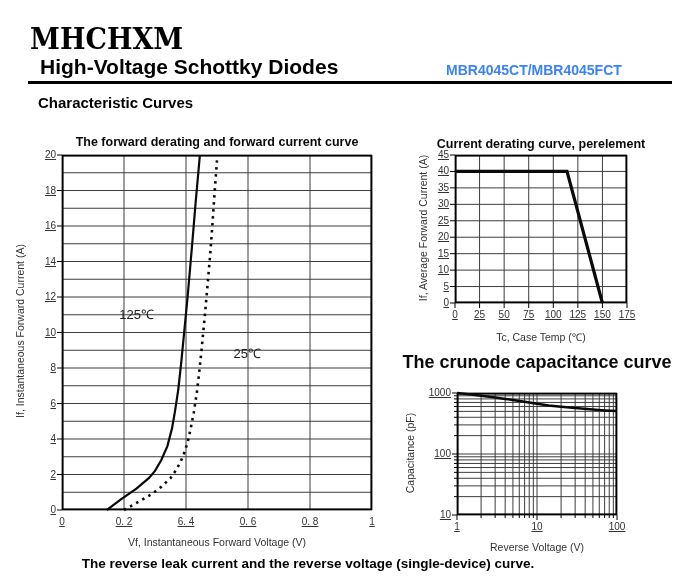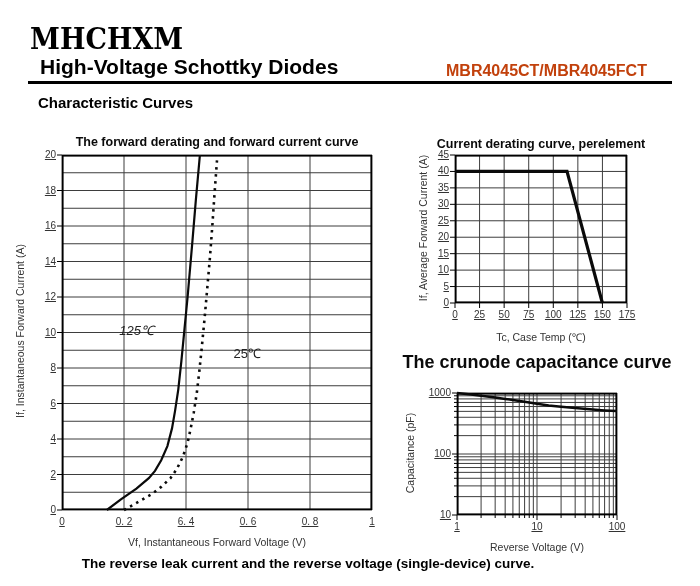--- a/index.html
+++ b/index.html
@@ -3,21 +3,21 @@
 <meta charset="utf-8">
 <style>
   *{margin:0;padding:0;box-sizing:border-box;}
   html,body{background:#ffffff;}
   body{width:700px;height:586px;position:relative;overflow:hidden;
        font-family:"Liberation Sans",sans-serif;color:#111;}
   .logo{position:absolute;left:30px;top:22px;font-family:"DejaVu Serif",serif;
         font-weight:bold;font-size:27px;letter-spacing:0px;color:#000;
         transform:scaleY(1.08);transform-origin:left top;}
   .doc-title{position:absolute;left:40px;top:55px;font-size:21px;font-weight:bold;color:#000;}
-  .part-number{position:absolute;left:446px;top:62px;font-size:16px;font-weight:bold;color:#c2410c;}
+  .part-number{position:absolute;left:446px;top:62px;font-size:14px;font-weight:bold;color:#3b82f6;}
   .header-rule{position:absolute;left:28px;top:81px;width:644px;height:3px;background:#000;}
   .section-heading{position:absolute;left:38px;top:94px;font-size:15px;font-weight:bold;color:#000;}
   .chart-title{position:absolute;font-weight:bold;font-size:12.5px;color:#0a0a0a;text-align:center;white-space:nowrap;}
   .axis-title{position:absolute;font-size:10.5px;color:#333;text-align:center;white-space:nowrap;}
   .axis-title.vert{transform:rotate(-90deg);}
   .plot{position:absolute;}
   .plot svg{overflow:visible;display:block;}
   .tick{position:absolute;font-size:10px;color:#333;line-height:12px;white-space:nowrap;text-decoration:underline;}
   .xtick{width:44px;text-align:center;}
   .ytick{width:40px;text-align:right;}
@@ -89,21 +89,21 @@
     <div class="tick ytick" style="left: -46px; top: 313.5px;">2</div>
     <div class="tick ytick" style="left: -46px; top: 278px;">4</div>
     <div class="tick ytick" style="left: -46px; top: 242.5px;">6</div>
     <div class="tick ytick" style="left: -46px; top: 207px;">8</div>
     <div class="tick ytick" style="left: -46px; top: 171.5px;">10</div>
     <div class="tick ytick" style="left: -46px; top: 136px;">12</div>
     <div class="tick ytick" style="left: -46px; top: 100.5px;">14</div>
     <div class="tick ytick" style="left: -46px; top: 65px;">16</div>
     <div class="tick ytick" style="left: -46px; top: 29.5px;">18</div>
     <div class="tick ytick" style="left: -46px; top: -6px;">20</div>
-    <div class="curve-label" style="left: 57.35px; top: 166px; font-style: italic;">125℃</div>
+    <div class="curve-label" style="left: 57.35px; top: 150px;">125℃</div>
     <div class="curve-label" style="left: 171.43px; top: 188.912px;">25℃</div>
   </div>
 <div class="axis-title" style="left:62px;top:536px;width:310px;">Vf, Instantaneous Forward Voltage (V)</div>
 <div class="axis-title vert" style="left:-130px;top:325px;width:300px;">If, Instantaneous Forward Current (A)</div>
 
 <div class="chart-title" style="left:401px;top:137px;width:280px;">Current derating curve, perelement</div>
 <div class="plot" style="left:455px;top:155px;width:172px;height:148px;">
     <svg width="172" height="148">
       <line x1="0" y1="0" x2="0" y2="148" stroke="#3d3d3d" stroke-width="1"></line>
       <line x1="24.57142857142857" y1="0" x2="24.57142857142857" y2="148" stroke="#3d3d3d" stroke-width="1"></line>

